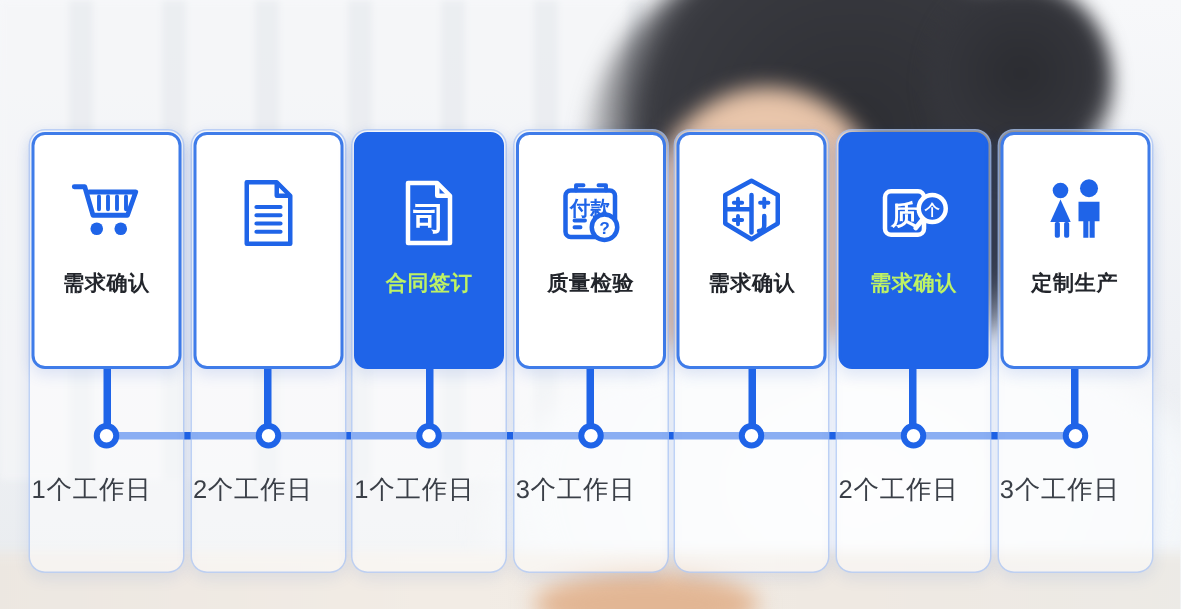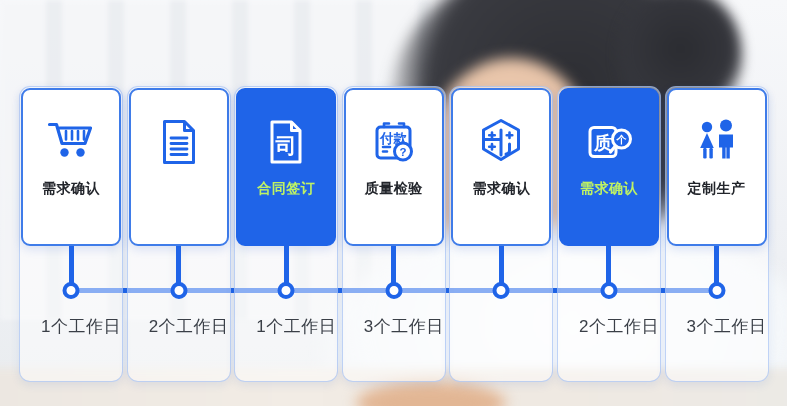--- a/index.html
+++ b/index.html
@@ -48,21 +48,21 @@
   .icon svg{width:52px;height:56px;display:block;}
   .icon .lens{fill:var(--card-bg);}
   .card.primary .icon .lens{fill:var(--primary);}
   .label{margin-top:10px;font-size:14px;font-weight:bold;color:var(--text-dark);
     white-space:nowrap;letter-spacing:.5px;}
   .card.primary .label{color:#bef264;}
   .stem{position:absolute;top:158px;left:50%;margin-left:-2.5px;width:5px;height:44px;
     background:var(--primary);}
   .node{position:absolute;top:193.5px;left:50%;transform:translateX(-50%);
     width:9px;height:9px;border-radius:50%;background:#ffffff;border:4.5px solid var(--primary);}
-  .duration{position:absolute;top:227px;left:0;width:100%;text-align:right;
+  .duration{position:absolute;top:227px;left:0;width:100%;text-align:left;
     font-size:17px;color:var(--duration-text);letter-spacing:.5px;}
 </style>
 </head>
 <body>
 
 <div class="stage" style="--primary: #1f64e8; --card-border: #3f7ce9; --card-bg: #ffffff; --text-dark: #22252b; --duration-text: #3a3f47;">
 
   <div class="photo-bg">
     <div class="bg-base"></div>
     <div class="bg-blinds"></div>

